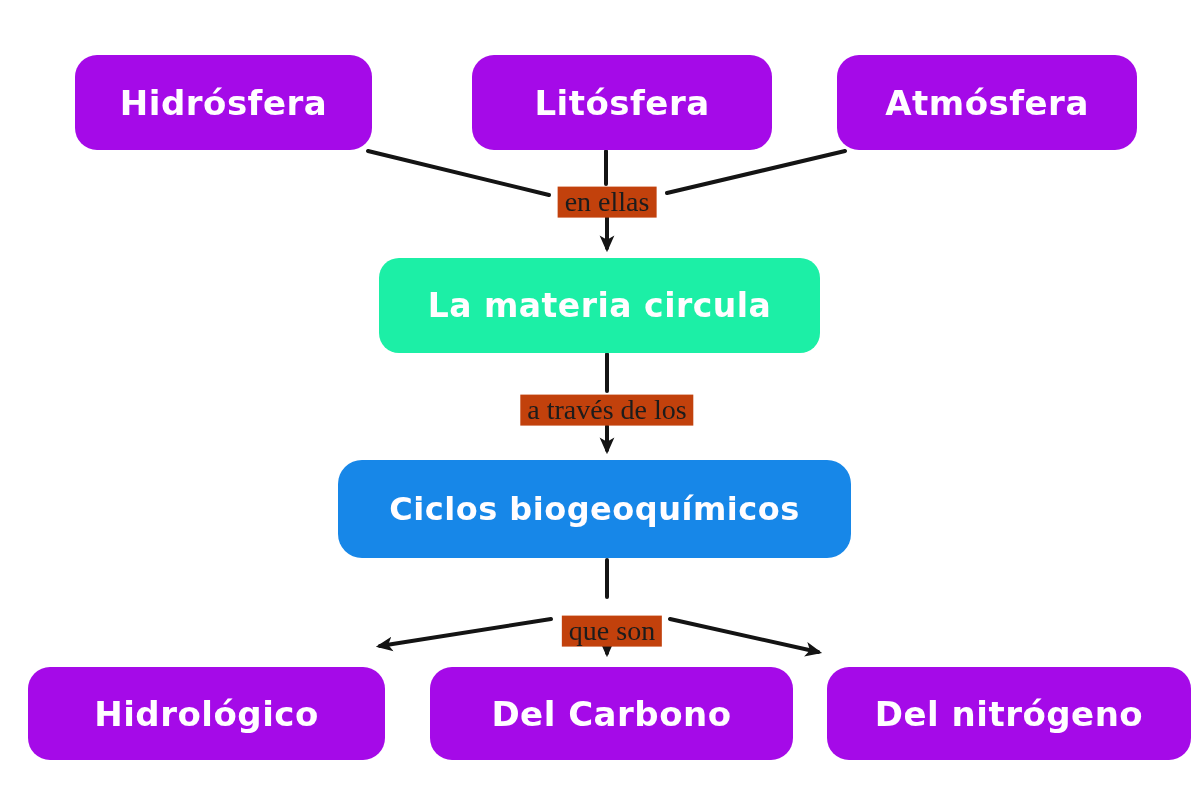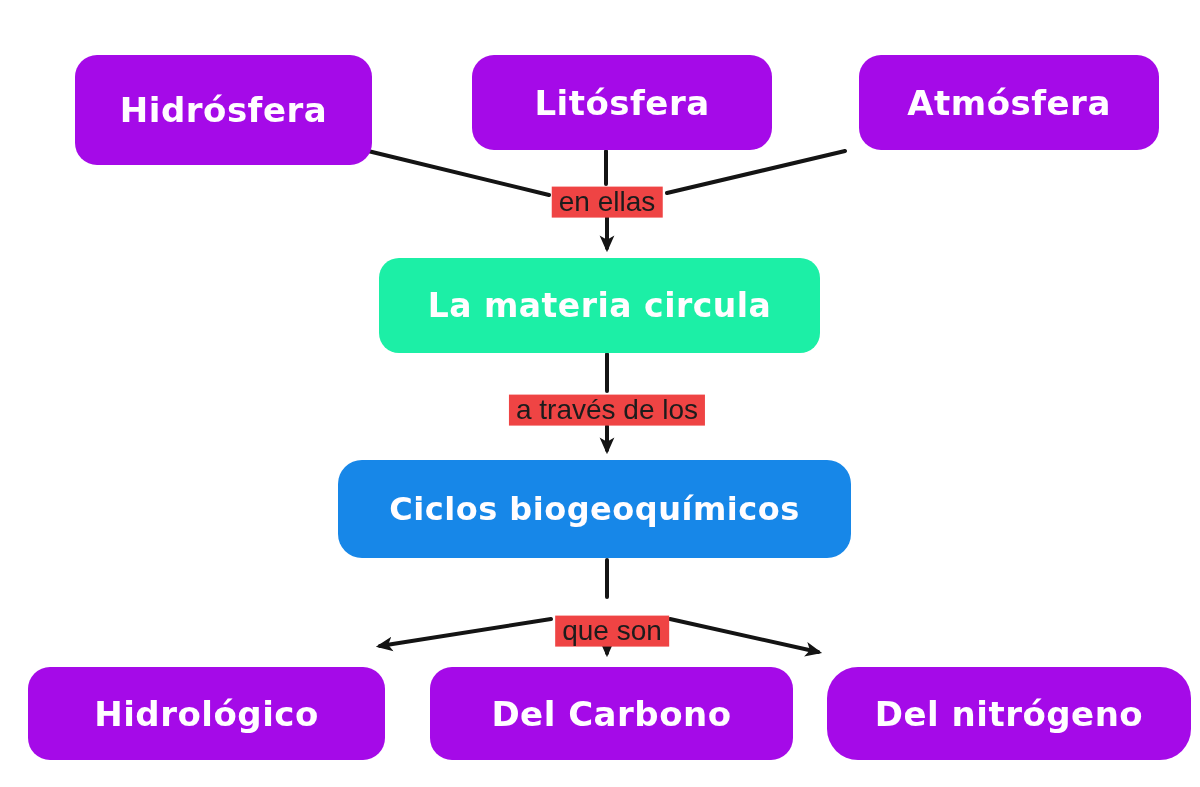--- a/index.html
+++ b/index.html
@@ -37,38 +37,38 @@
     font-weight: 700;
     font-family: "DejaVu Sans", sans-serif;
     letter-spacing: 0.5px;
     white-space: nowrap;
   }
   .node-top, .node-bottom { font-size: 34px; }
   .node-top span, .node-bottom span { font-size: 34px; }
   .node-materia span { font-size: 33px; }
   .node-ciclos span { font-size: 32px; }
 
-  .node-hidrosfera  { left: 75px;  top: 55px;  width: 297px; height: 110px; }
+  .node-hidrosfera  { left: 75px;  top: 55px;  width: 297px; height: 95px; }
   .node-litosfera   { left: 472px; top: 55px;  width: 300px; height: 95px; }
   .node-atmosfera   { left: 837px; top: 55px;  width: 300px; height: 95px; }
   .node-materia     { left: 379px; top: 258px; width: 441px; height: 95px; border-radius: 20px; }
   .node-ciclos      { left: 338px; top: 460px; width: 513px; height: 98px; border-radius: 24px; }
   .node-hidrologico { left: 28px;  top: 667px; width: 357px; height: 93px; }
   .node-carbono     { left: 430px; top: 667px; width: 363px; height: 93px; }
-  .node-nitrogeno   { left: 827px; top: 667px; width: 364px; height: 93px; border-radius: 31px; }
+  .node-nitrogeno   { left: 827px; top: 667px; width: 364px; height: 93px; }
 
   .edge-label {
     position: absolute;
     z-index: 3;
     transform: translate(-50%, -50%);
-    font-family: Liberation Sans, sans-serif;
+    font-family: Liberation Serif, serif;
     font-size: 28px;
     font-weight: 400;
     color: #1c1c1c;
-    background: #ef4444;
+    background: #c2410c;
     padding: 0 7px;
     white-space: nowrap;
     line-height: 1.1;
   }
   .label-en-ellas { left: 607px; top: 202px; }
   .label-a-traves { left: 607px; top: 410px; }
   .label-que-son  { left: 612px; top: 615px; margin-top: 16px; }
 </style>
 </head>
 <body>
@@ -96,21 +96,21 @@
   </svg>
 
   <div class="node node-top node-hidrosfera" style="background-color: rgb(165, 10, 232);">
     <span>Hidrósfera</span>
   </div>
 
   <div class="node node-top node-litosfera" style="background-color: rgb(165, 10, 232);">
     <span>Litósfera</span>
   </div>
 
-  <div class="node node-top node-atmosfera" style="background-color: rgb(165, 10, 232); margin-left: 22px;">
+  <div class="node node-top node-atmosfera" style="background-color: rgb(165, 10, 232);">
     <span>Atmósfera</span>
   </div>
 
   <div class="edge-label label-en-ellas">en ellas</div>
 
   <div class="node node-materia" style="background-color: rgb(28, 239, 166);">
     <span>La materia circula</span>
   </div>
 
   <div class="edge-label label-a-traves">a través de los</div>

